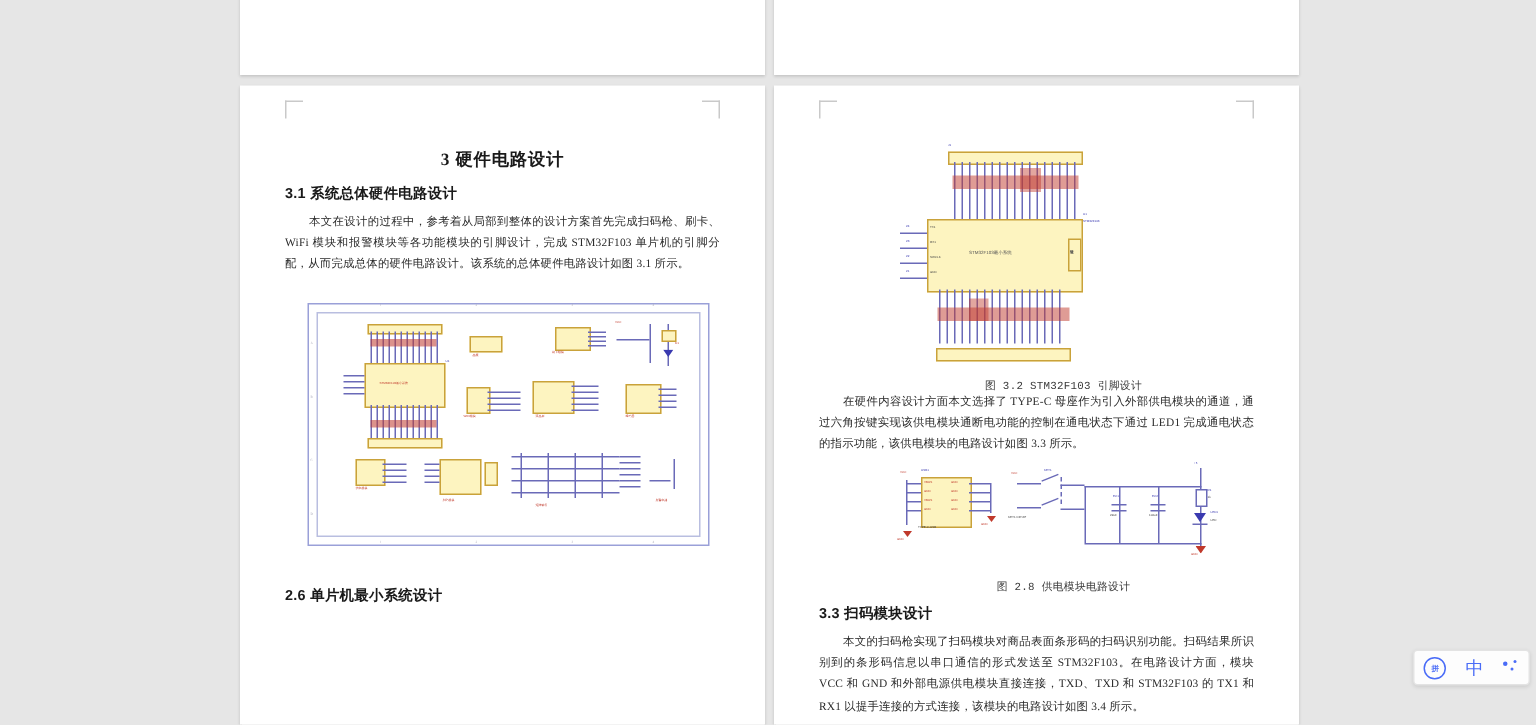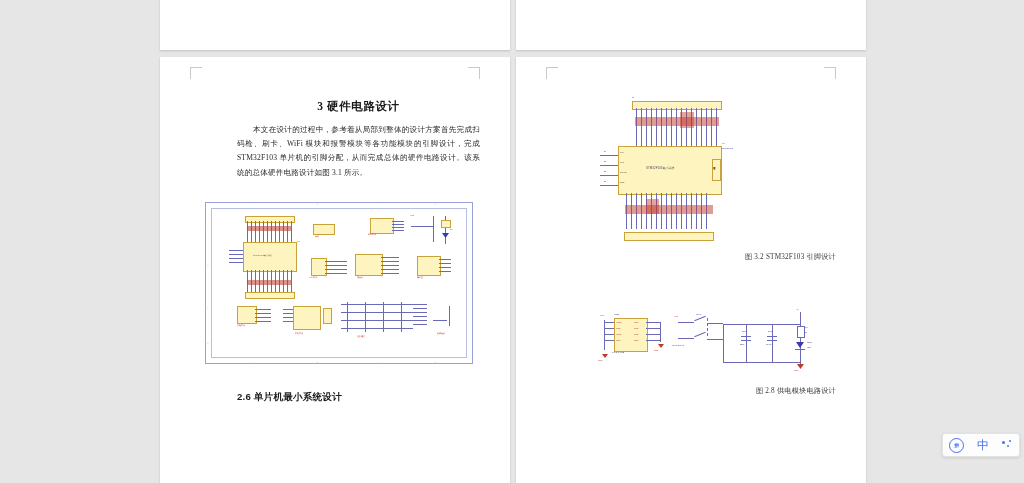--- a/index.html
+++ b/index.html
@@ -21,41 +21,41 @@
   .page.row2{top:57px;height:470px;}
   .page.colL{left:160px;width:350px;}
   .page.colR{left:516px;width:350px;}
 
   
   .cmark{position:absolute;width:11px;height:11px;border-color:#c9c9c9;border-style:solid;}
   .cm-tl{border-width:1px 0 0 1px;}
   .cm-tr{border-width:1px 1px 0 0;}
 
   
-  .body-area{position:absolute;left:30px;right:30px;margin-left:47px;}
+  .body-area{position:absolute;left:30px;right:30px;}
   .h1{
     text-align:center;font-size:11.5px;font-weight:bold;color:#1a1a1a;
     letter-spacing:.6px;margin:0 0 9px 0;
     font-family:"Liberation Serif","DejaVu Serif",serif;
   }
   .h2{
     font-size:9.6px;font-weight:bold;color:#1a1a1a;letter-spacing:.2px;
     margin:0 0 5px 0;
     font-family:"Liberation Sans","DejaVu Sans",sans-serif;
   }
   .para{
     font-size:7.6px;line-height:14.2px;color:#2a2a2a;text-align:justify;
     text-indent:16px;margin:0;letter-spacing:.15px;
     font-family:"Liberation Serif","DejaVu Serif",serif;
   }
   .caption{
     font-size:7.2px;color:#3a3a3a;text-align:center;margin:5px 0 0 0;
     letter-spacing:.2px;
   }
-  .caption.left-ind{text-align:right;padding-left:36px;}
+  .caption.left-ind{text-align:center;padding-left:36px;font-family:Liberation Mono, monospace;}
 
   
   .fig{position:relative;}
   .sheet-border{
     position:absolute;inset:0;border:1px solid #9aa0d8;background:#fff;
   }
   .sheet-inner{position:absolute;left:6px;top:6px;right:6px;bottom:6px;border:1px solid #b9bee0;}
   .blk{position:absolute;background:#fdf4c0;border:1px solid #c9a23a;}
   .lbl{position:absolute;font-size:2px;color:#c0392b;font-family:"Liberation Sans",sans-serif;white-space:nowrap;}
   .lbl.blue{color:#3a3ab0;}
@@ -104,20 +104,21 @@
     
     
   </div>
 
   <div class="page row2 colL">
     <div class="cmark cm-tl" style="left:30px;top:10px;"></div>
     <div class="cmark cm-tr" style="right:30px;top:10px;"></div>
 
     <div class="body-area" style="top:42px;">
       <h1 class="h1">3 硬件电路设计</h1>
+      <h2 class="h2">3.1 系统总体硬件电路设计</h2>
       <p class="para">本文在设计的过程中，参考着从局部到整体的设计方案首先完成扫码枪、刷卡、WiFi 模块和报警模块等各功能模块的引脚设计，完成 STM32F103 单片机的引脚分配，从而完成总体的硬件电路设计。该系统的总体硬件电路设计如图 3.1 所示。</p>
     </div>
 
     <div class="fig" style="position:absolute;left:45px;top:145px;width:268px;height:162px;">
       <div class="sheet-border"></div>
       <div class="sheet-inner"></div>
 
       <div class="tick" style="left:48px;top:1px;">1</div>
       <div class="tick" style="left:112px;top:1px;">2</div>
       <div class="tick" style="left:176px;top:1px;">3</div>
@@ -338,20 +339,23 @@
           <div class="pin" style="left:77px;top:0;height:36px;"></div>
         <div class="pin" style="left:82px;top:0;height:36px;"></div>
       </div>
       <div class="redmark" style="left:31px;top:112px;width:88px;height:9px;opacity:.5;"></div>
       <div class="redmark" style="left:52px;top:106px;width:13px;height:15px;opacity:.45;"></div>
       <div class="blk" style="left:30px;top:139px;width:88px;height:7px;"></div>
     </div>
 
     <p class="caption left-ind" style="position:absolute;left:30px;right:30px;top:190px;">图 3.2 STM32F103 引脚设计</p>
 
+    <div class="body-area" style="top:204px;">
+      <p class="para">在硬件内容设计方面本文选择了 TYPE-C 母座作为引入外部供电模块的通道，通过六角按键实现该供电模块通断电功能的控制在通电状态下通过 LED1 完成通电状态的指示功能，该供电模块的电路设计如图 3.3 所示。</p>
+    </div>
 
     <div class="fig" style="position:absolute;left:50px;top:253px;width:256px;height:68px;">
 
       <div class="blk" style="left:48px;top:8px;width:32px;height:32px;"></div>
       <div class="lbl blue" style="left:48px;top:3px;">USB1</div>
       <div class="lbl" style="left:50px;top:11px;">VBUS</div>
       <div class="lbl" style="left:50px;top:17px;">GND</div>
       <div class="lbl" style="left:50px;top:23px;">VBUS</div>
       <div class="lbl" style="left:50px;top:29px;">GND</div>
       <div class="lbl" style="left:68px;top:11px;">GND</div>
@@ -409,20 +413,24 @@
       <div class="redmark" style="left:230px;top:32px;width:8px;height:6px;clip-path:polygon(0 0,100% 0,50% 100%);background:#3a3ab0;"></div>
       <div class="wire h" style="left:229px;top:39px;width:10px;"></div>
       <div class="lbl blue" style="left:241px;top:31px;">LED1</div>
       <div class="lbl k" style="left:241px;top:36px;">LED</div>
       <div class="redmark" style="left:231px;top:54px;width:7px;height:5px;clip-path:polygon(0 0,100% 0,50% 100%);"></div>
       <div class="lbl" style="left:228px;top:59px;">GND</div>
     </div>
 
     <p class="caption left-ind" style="position:absolute;left:30px;right:30px;top:324px;">图 2.8 供电模块电路设计</p>
 
+    <div class="body-area" style="top:346px;">
+      <h2 class="h2">3.3 扫码模块设计</h2>
+      <p class="para">本文的扫码枪实现了扫码模块对商品表面条形码的扫码识别功能。扫码结果所识别到的条形码信息以串口通信的形式发送至 STM32F103。在电路设计方面，模块 VCC 和 GND 和外部电源供电模块直接连接，TXD、TXD 和 STM32F103 的 TX1 和 RX1 以提手连接的方式连接，该模块的电路设计如图 3.4 所示。</p>
+    </div>
   </div>
 
   <div class="ime">
     <div class="ime-logo">拼</div>
     <div class="ime-cn">中</div>
     <div class="ime-dots">
       <i class="d1"></i>
         <i class="d2"></i>
         <i class="d3"></i>
     </div>

